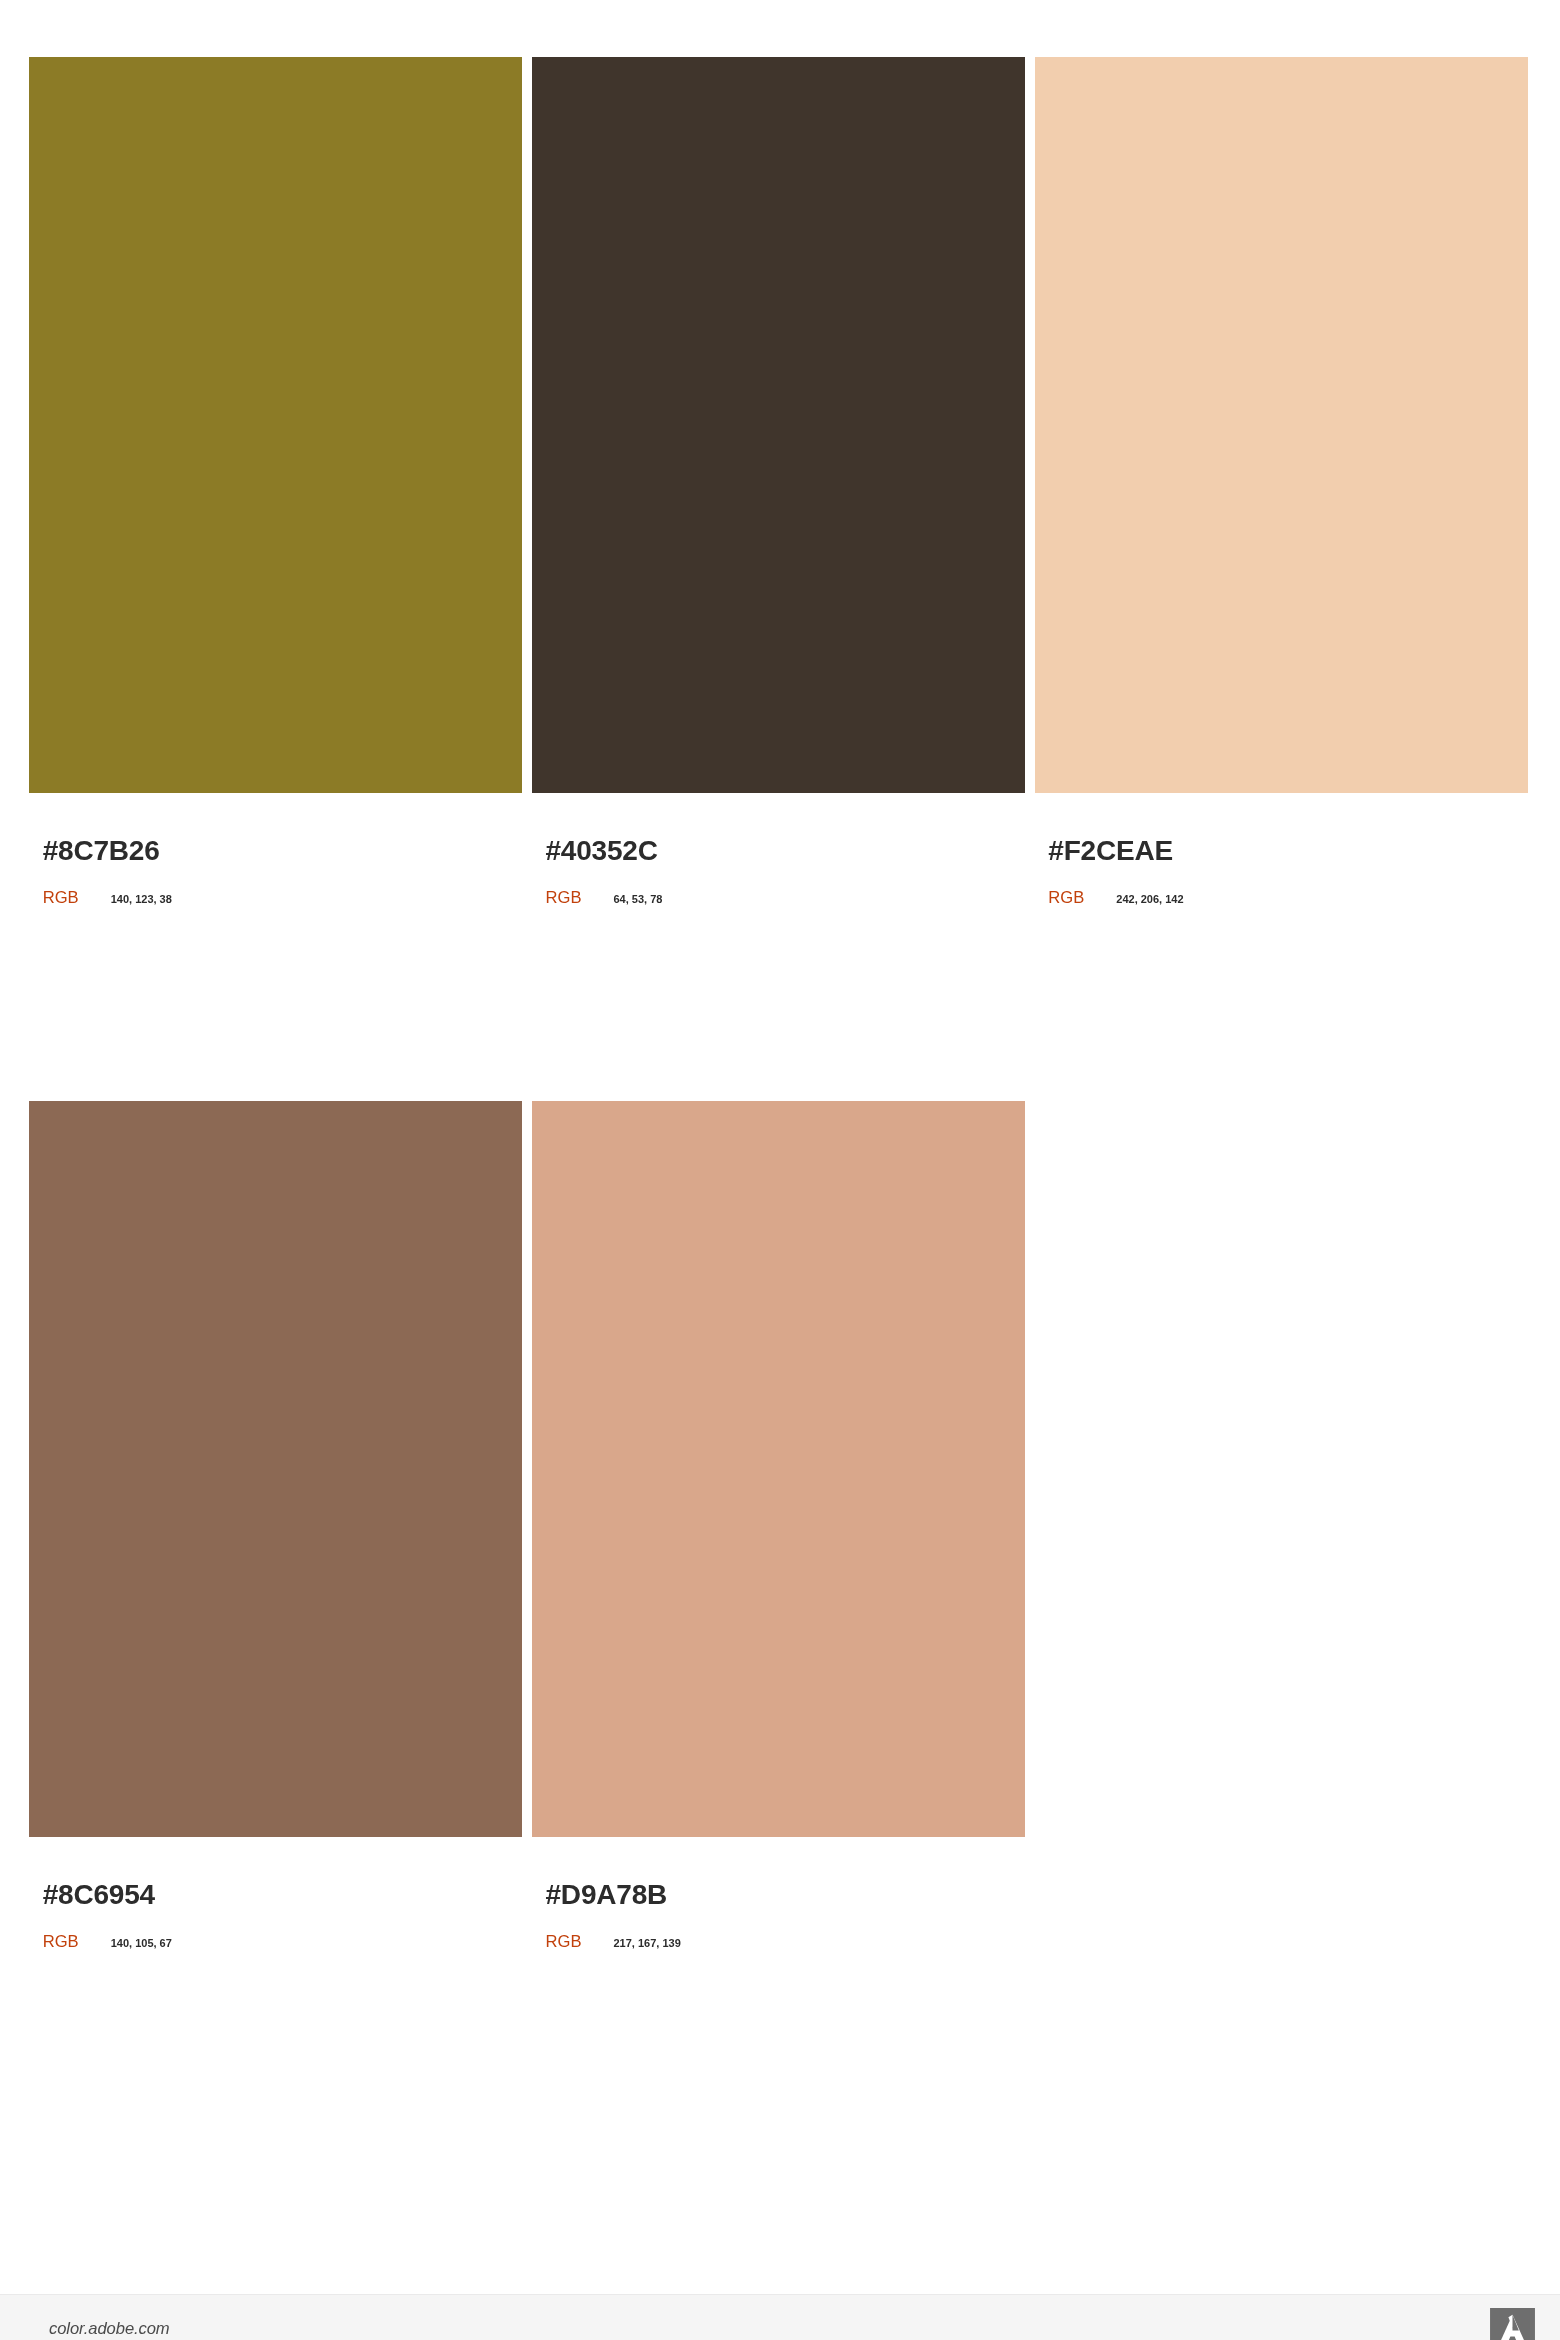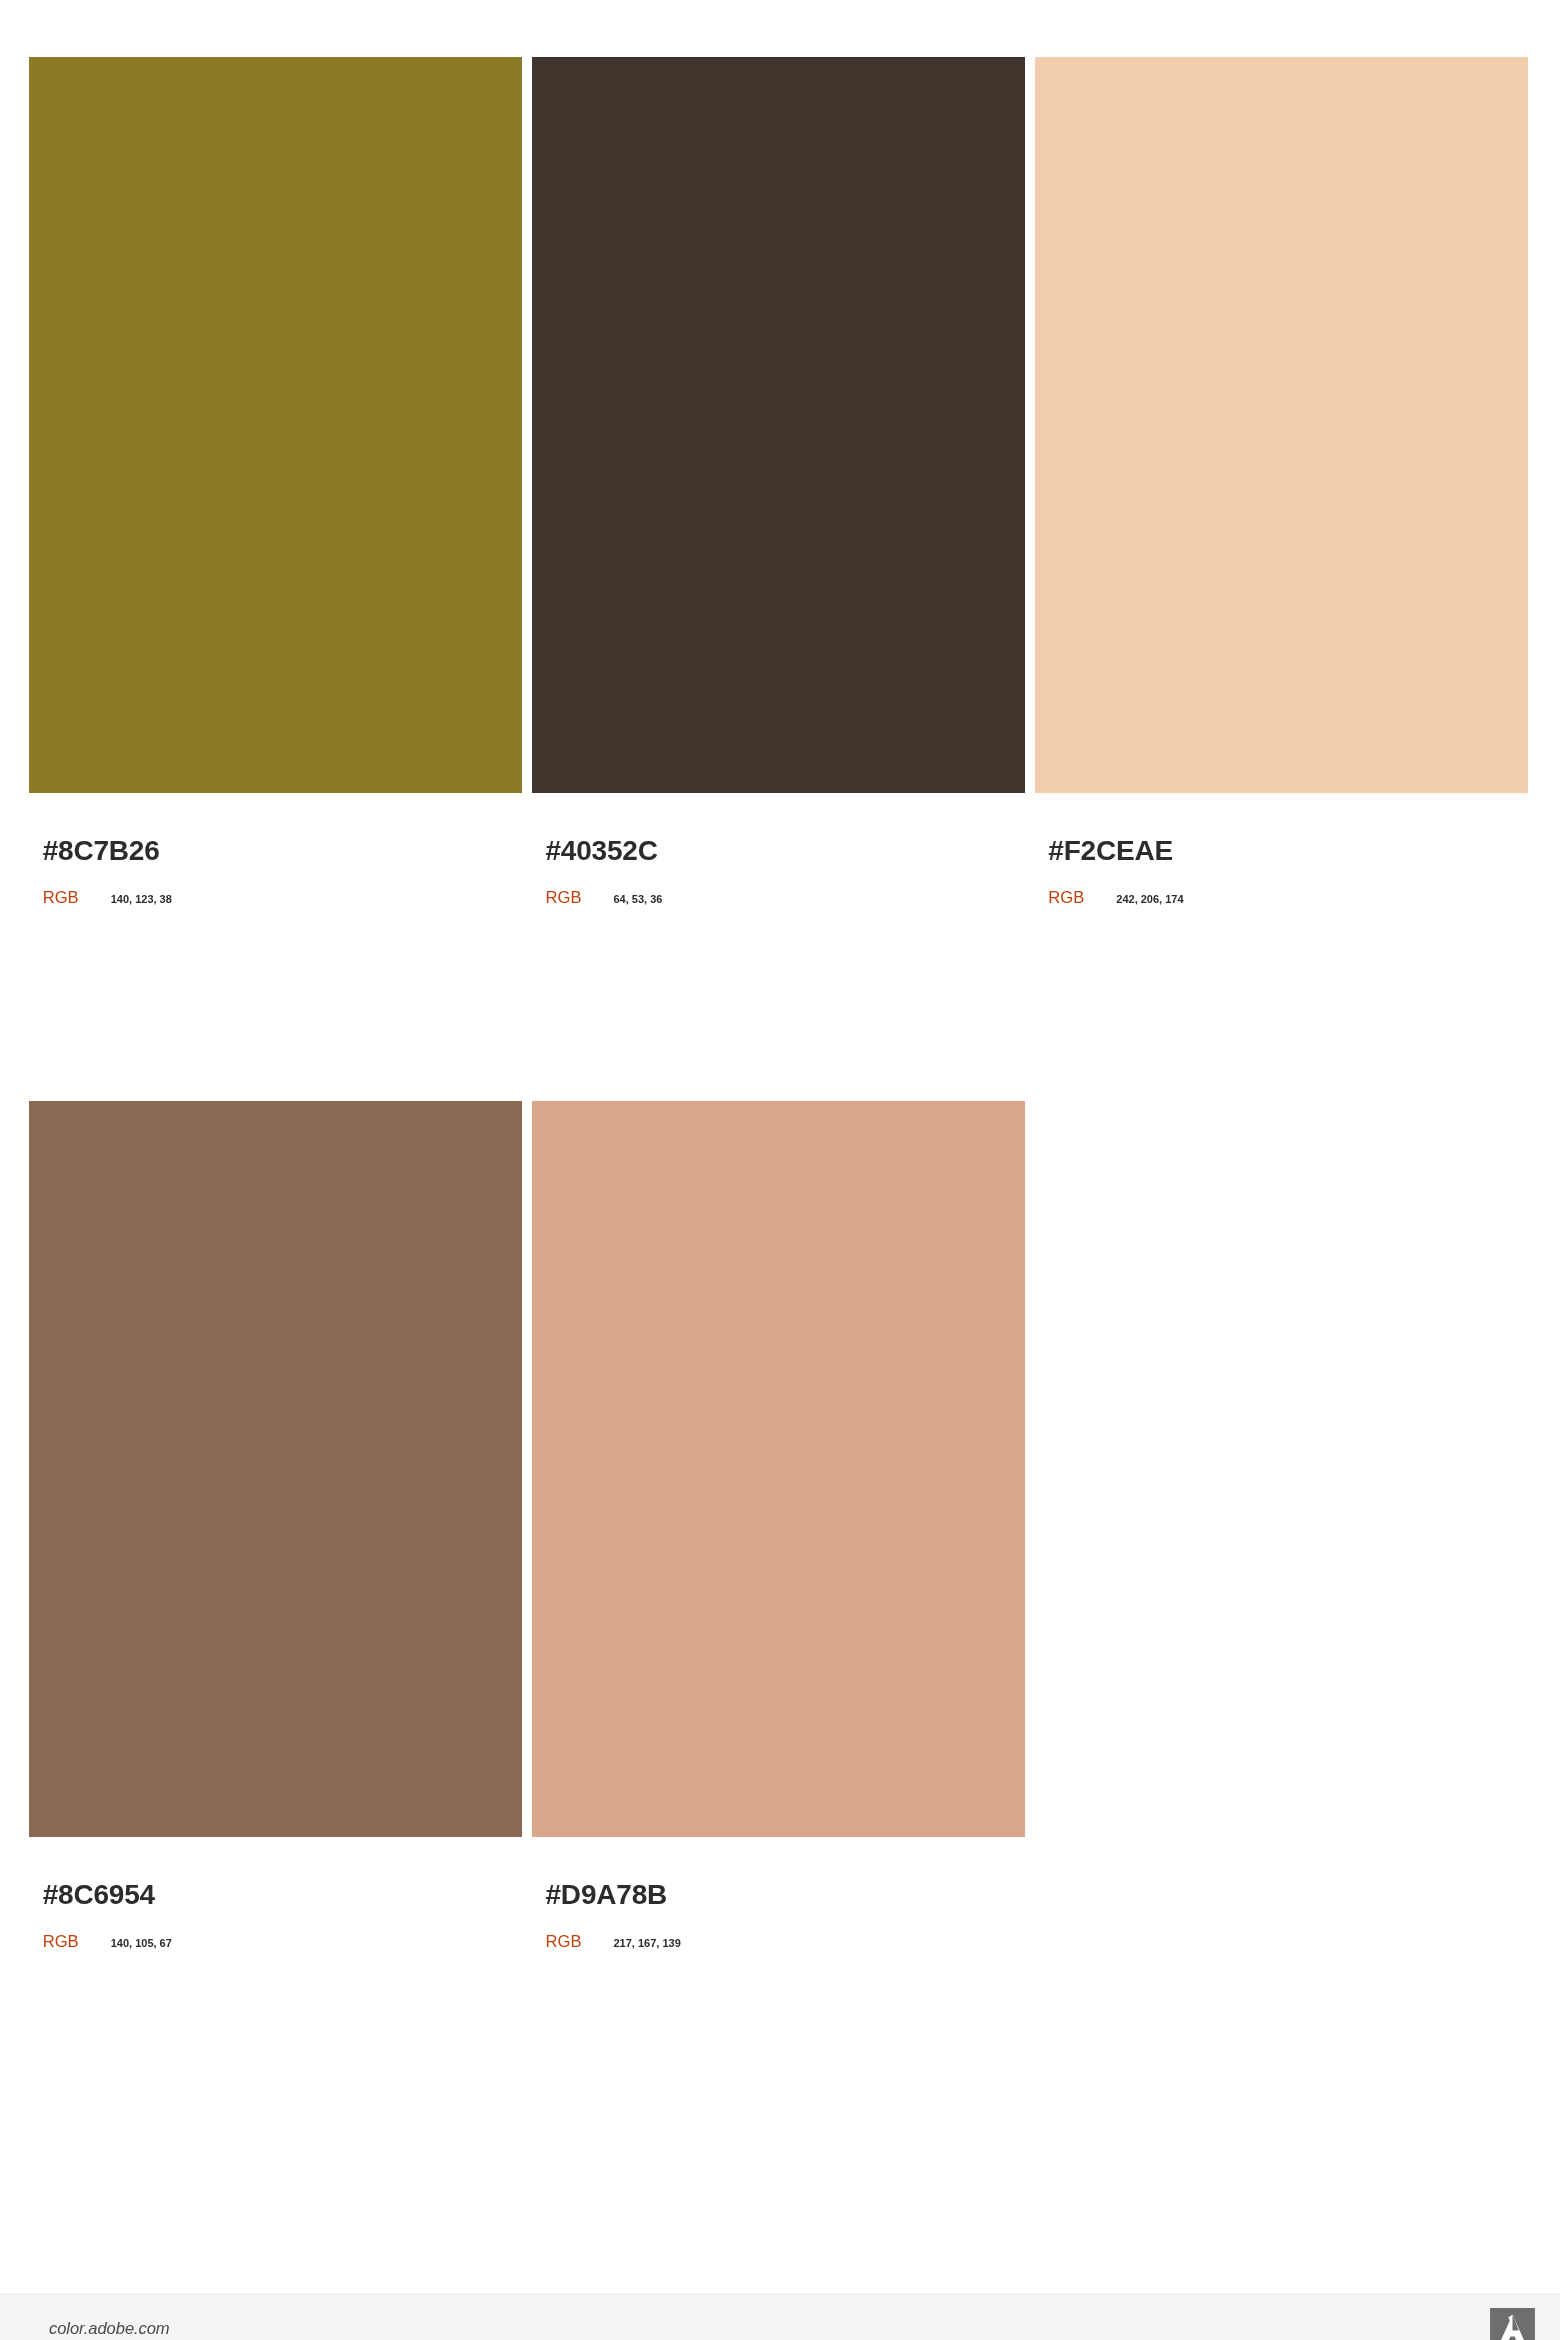--- a/index.html
+++ b/index.html
@@ -135,30 +135,30 @@
           <span class="rgb-label">RGB</span>
           <span class="rgb-values">140, 123, 38</span>
         </div>
       </div>
 
       <div class="swatch-cell">
         <div class="swatch-chip" style="background-color: rgb(64, 53, 44);"></div>
         <div class="swatch-hex">#40352C</div>
         <div class="swatch-rgb-line">
           <span class="rgb-label">RGB</span>
-          <span class="rgb-values">64, 53, 36</span>
+          <span class="rgb-values">64, 53, 78</span>
         </div>
       </div>
 
       <div class="swatch-cell">
         <div class="swatch-chip" style="background-color: rgb(242, 206, 174);"></div>
         <div class="swatch-hex">#F2CEAE</div>
         <div class="swatch-rgb-line">
           <span class="rgb-label">RGB</span>
-          <span class="rgb-values">242, 206, 174</span>
+          <span class="rgb-values">242, 206, 142</span>
         </div>
       </div>
 
     </div>
 
     <div class="swatch-row row-2">
 
       <div class="swatch-cell">
         <div class="swatch-chip" style="background-color: rgb(140, 105, 84);"></div>
         <div class="swatch-hex">#8C6954</div>

